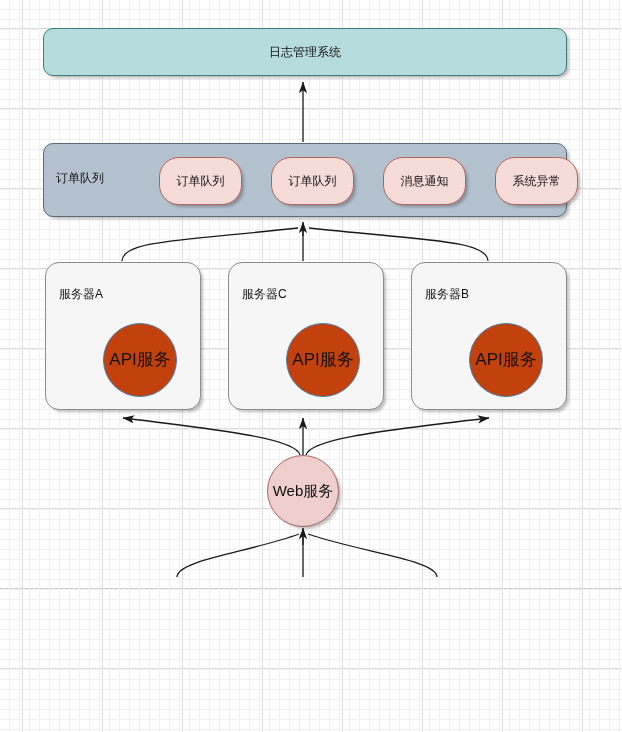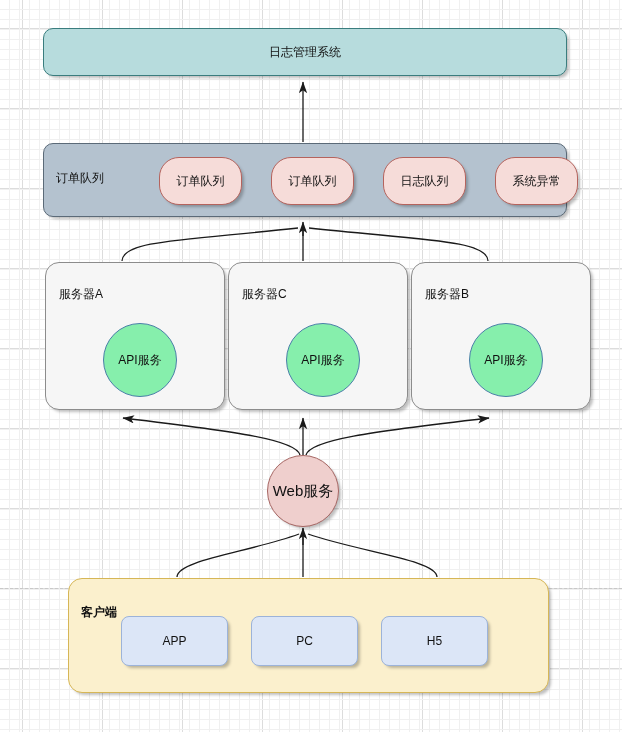--- a/index.html
+++ b/index.html
@@ -70,44 +70,44 @@
     align-items: center;
     justify-content: center;
     font-size: 12px;
     color: #111;
     box-sizing: border-box;
   }
 
   
   .server {
     position: absolute;
-    width: 180px; height: 148px;
+    width: 156px; height: 148px;
     background: #f6f6f6;
     border: 1px solid #8c8c8c;
     border-radius: 14px;
     display: block;
     box-sizing: border-box;
   }
   .server-label {
     position: absolute;
     left: 13px; top: 24px;
     font-size: 12px;
     color: #111;
   }
   .api-circle {
     position: absolute;
     left: 57px; top: 60px;
     width: 74px; height: 74px;
     border-radius: 50%;
-    background: #86efac;
+    background: #c2410c;
     border: 1px solid #4a7fa8;
     display: flex;
     align-items: center;
     justify-content: center;
-    font-size: 12px;
+    font-size: 17px;
     color: #111;
     box-sizing: border-box;
   }
 
   
   #web-service {
     left: 267px; top: 455px;
     width: 72px; height: 72px;
     border-radius: 50%;
     background: #efcfcd;
@@ -208,21 +208,21 @@
 
   <div class="node shadowed" id="log-queue">
     <span id="log-queue-label">订单队列</span>
     <div class="queue-item shadowed" style="left:115px">
       <span>订单队列</span>
     </div>
     <div class="queue-item shadowed" style="left:227px">
       <span>订单队列</span>
     </div>
     <div class="queue-item shadowed" style="left:339px">
-      <span>日志队列</span>
+      <span>消息通知</span>
     </div>
     <div class="queue-item shadowed" style="left:451px">
       <span>系统异常</span>
     </div>
   </div>
 
   <div class="node server shadowed" style="left:45px; top:262px">
     <span class="server-label">服务器A</span>
     <div class="api-circle">
       <span>API服务</span>
@@ -240,26 +240,14 @@
     <span class="server-label">服务器B</span>
     <div class="api-circle">
       <span>API服务</span>
     </div>
   </div>
 
   <div class="node shadowed" id="web-service">
     <span>Web服务</span>
   </div>
 
-  <div class="node shadowed" id="client-box">
-    <span id="client-label">客户端</span>
-    <div class="client-item shadowed" style="left:52px">
-      <span>APP</span>
-    </div>
-    <div class="client-item shadowed" style="left:182px">
-      <span>PC</span>
-    </div>
-    <div class="client-item shadowed" style="left:312px">
-      <span>H5</span>
-    </div>
-  </div>
 
 </div>
 
 </body></html>

